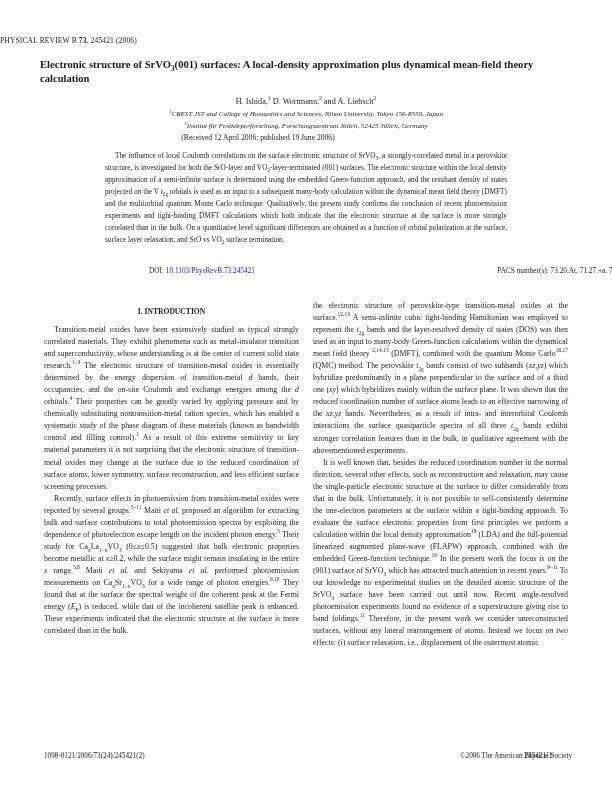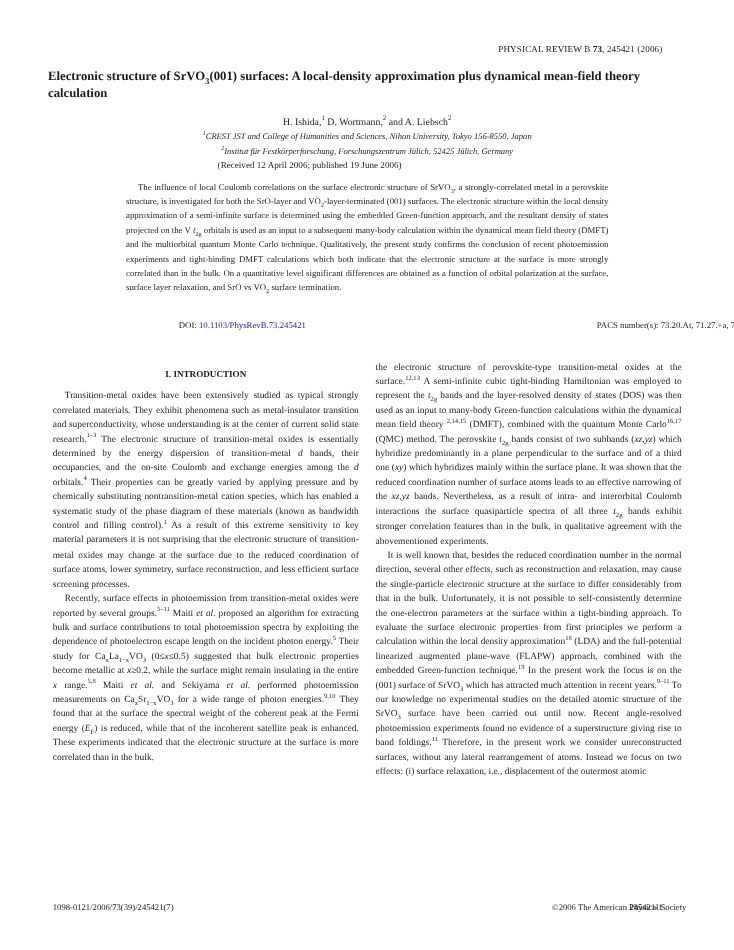--- a/index.html
+++ b/index.html
@@ -1,18 +1,18 @@
 <!DOCTYPE html>
 <html><head>
 <meta charset="utf-8">
 <style>
   html, body { margin: 0; padding: 0; background: #ffffff; }
   body { width: 612px; height: 792px; position: relative; overflow: hidden;
          font-family: "Liberation Serif", "DejaVu Serif", serif; color: #1a1a1a; }
-  .running-head { position: absolute; top: 36px; left: 0; width: 552px; text-align: right;
+  .running-head { position: absolute; top: 36px; left: 0; width: 552px; text-align: left;
                   font-size: 7.6px; letter-spacing: 0.1px; }
   .running-head b { font-weight: bold; }
   .title { position: absolute; top: 58px; left: 40px; width: 532px; 
            font-size: 10.6px; font-weight: bold; line-height: 14px; }
   .authors { position: absolute; top: 97px; left: 0; width: 612px; text-align: center;
              font-size: 8.2px; }
   .affil { position: absolute; left: 0; width: 612px; text-align: center; font-size: 7.1px; font-style: italic; }
   .affil1 { top: 110px; }
   .affil2 { top: 122px; }
   .received { position: absolute; top: 133px; left: 0; width: 516px; text-align: center; font-size: 7.6px; }
@@ -63,16 +63,16 @@
   <p><span>Transition-metal oxides have been extensively studied as typical strongly correlated materials. They exhibit phenomena such as metal-insulator transition and superconductivity, whose understanding is at the center of current solid state research.</span><sup>1–3</sup><span> The electronic structure of transition-metal oxides is essentially determined by the energy dispersion of transition-metal </span><i>d</i><span> bands, their occupancies, and the on-site Coulomb and exchange energies among the </span><i>d</i><span> orbitals.</span><sup>4</sup><span> Their properties can be greatly varied by applying pressure and by chemically substituting nontransition-metal cation species, which has enabled a systematic study of the phase diagram of these materials (known as bandwidth control and filling control).</span><sup>1</sup><span> As a result of this extreme sensitivity to key material parameters it is not surprising that the electronic structure of transition-metal oxides may change at the surface due to the reduced coordination of surface atoms, lower symmetry, surface reconstruction, and less efficient surface screening processes.</span></p>
   <p><span>Recently, surface effects in photoemission from transition-metal oxides were reported by several groups.</span><sup>5–11</sup><span> Maiti </span><i>et al.</i><span> proposed an algorithm for extracting bulk and surface contributions to total photoemission spectra by exploiting the dependence of photoelectron escape length on the incident photon energy.</span><sup>5</sup><span> Their study for Ca</span><sub>x</sub><span>La</span><sub>1−x</sub><span>VO</span><sub>3</sub><span> (0≤</span><i>x</i><span>≤0.5) suggested that bulk electronic properties become metallic at </span><i>x</i><span>≥0.2, while the surface might remain insulating in the entire </span><i>x</i><span> range.</span><sup>5,8</sup><span> Maiti </span><i>et al.</i><span> and Sekiyama </span><i>et al.</i><span> performed photoemission measurements on Ca</span><sub>x</sub><span>Sr</span><sub>1−x</sub><span>VO</span><sub>3</sub><span> for a wide range of photon energies.</span><sup>9,10</sup><span> They found that at the surface the spectral weight of the coherent peak at the Fermi energy (</span><i>E</i><sub>F</sub><span>) is reduced, while that of the incoherent satellite peak is enhanced. These experiments indicated that the electronic structure at the surface is more correlated than in the bulk.</span></p>
 </div>
 
 <div class="col col-right">
   <p class="noindent"><span>the electronic structure of perovskite-type transition-metal oxides at the surface.</span><sup>12,13</sup><span> A semi-infinite cubic tight-binding Hamiltonian was employed to represent the </span><i>t</i><sub>2g</sub><span> bands and the layer-resolved density of states (DOS) was then used as an input to many-body Green-function calculations within the dynamical mean field theory </span><sup>2,14,15</sup><span> (DMFT), combined with the quantum Monte Carlo</span><sup>16,17</sup><span> (QMC) method. The perovskite </span><i>t</i><sub>2g</sub><span> bands consist of two subbands (</span><i>xz</i><span>,</span><i>yz</i><span>) which hybridize predominantly in a plane perpendicular to the surface and of a third one (</span><i>xy</i><span>) which hybridizes mainly within the surface plane. It was shown that the reduced coordination number of surface atoms leads to an effective narrowing of the </span><i>xz</i><span>,</span><i>yz</i><span> bands. Nevertheless, as a result of intra- and interorbital Coulomb interactions the surface quasiparticle spectra of all three </span><i>t</i><sub>2g</sub><span> bands exhibit stronger correlation features than in the bulk, in qualitative agreement with the abovementioned experiments.</span></p>
   <p><span>It is well known that, besides the reduced coordination number in the normal direction, several other effects, such as reconstruction and relaxation, may cause the single-particle electronic structure at the surface to differ considerably from that in the bulk. Unfortunately, it is not possible to self-consistently determine the one-electron parameters at the surface within a tight-binding approach. To evaluate the surface electronic properties from first principles we perform a calculation within the local density approximation</span><sup>18</sup><span> (LDA) and the full-potential linearized augmented plane-wave (FLAPW) approach, combined with the embedded Green-function technique.</span><sup>19</sup><span> In the present work the focus is on the (001) surface of SrVO</span><sub>3</sub><span> which has attracted much attention in recent years.</span><sup>9–11</sup><span> To our knowledge no experimental studies on the detailed atomic structure of the SrVO</span><sub>3</sub><span> surface have been carried out until now. Recent angle-resolved photoemission experiments found no evidence of a superstructure giving rise to band foldings.</span><sup>11</sup><span> Therefore, in the present work we consider unreconstructed surfaces, without any lateral rearrangement of atoms. Instead we focus on two effects: (i) surface relaxation, i.e., displacement of the outermost atomic</span></p>
 </div>
 
 <div class="footer">
-  <span class="f-left">1098-0121/2006/73(39)/245421(7)</span>
+  <span class="f-left">1098-0121/2006/73(24)/245421(2)</span>
   <span class="f-center">245421-1</span>
   <span class="f-right">©2006 The American Physical Society</span>
 </div>
 
 </body></html>

